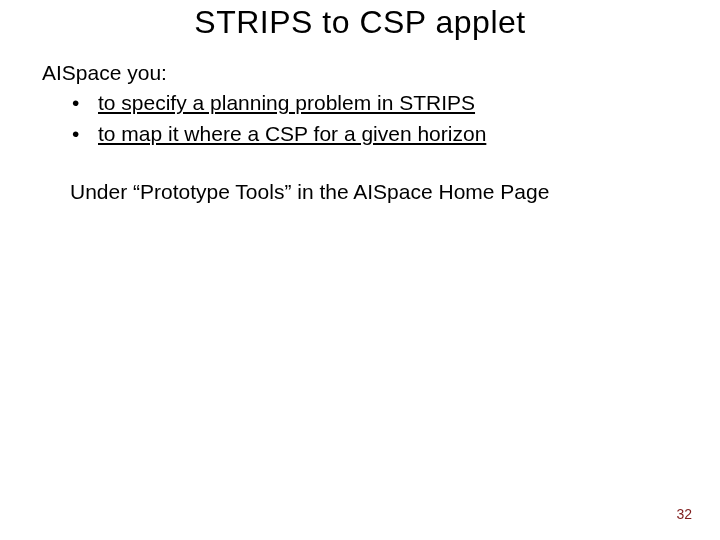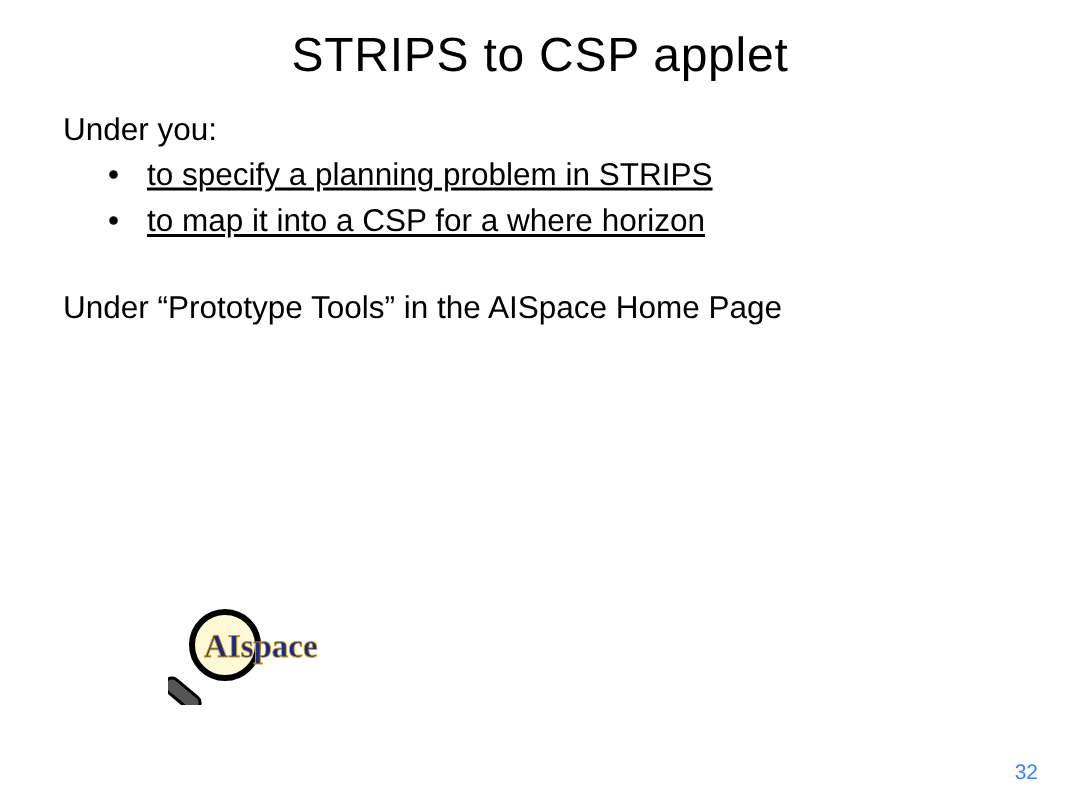--- a/index.html
+++ b/index.html
@@ -16,21 +16,21 @@
   .slide {
     width: 720px;
     height: 540px;
     position: relative;
     box-sizing: border-box;
   }
   .title {
     font-size: 32px;
     font-weight: 400;
     text-align: center;
-    padding-top: 18px;
+    padding-top: 4px;
     letter-spacing: 0.5px;
   }
   .body {
     padding: 18px 42px 0 42px;
     font-size: 21px;
     line-height: 1.35;
   }
   .intro {
     margin-bottom: 2px;
   }
@@ -47,62 +47,53 @@
   }
   ul.bullets li::before {
     content: "•";
     position: absolute;
     left: 0;
     top: 0;
     font-size: 21px;
   }
   .under {
     margin-top: 30px;
+    margin-left: 28px;
   }
   .logo {
     position: absolute;
     left: 112px;
     top: 400px;
   }
   .pagenum {
     position: absolute;
     right: 28px;
     bottom: 18px;
     font-size: 14px;
-    color: #3b82f6;
+    color: #7f1d1d;
   }
   
   .logo-text {
     font-family: "Comic Sans MS", "Marker Felt", "Segoe Script", cursive;
     font-size: 22px;
     font-weight: bold;
   }
 </style>
 </head>
 <body>
 
 <div class="slide">
 
   <div class="title">STRIPS to CSP applet</div>
 
   <div class="body">
-    <div class="intro">Under you:</div>
+    <div class="intro">AISpace you:</div>
     <ul class="bullets">
       <li>to specify a planning problem in STRIPS</li>
-      <li>to map it into a CSP for a where horizon</li>
+      <li>to map it where a CSP for a given horizon</li>
     </ul>
     <div class="under">Under “Prototype Tools” in the AISpace Home Page</div>
   </div>
 
-  <div class="logo">
-    <svg width="150" height="70" viewBox="0 0 150 70">
-
-      <rect x="2" y="50" width="28" height="10" rx="5" transform="rotate(40 2 50)" fill="#555555" stroke="#000000" stroke-width="2"></rect>
-
-      <circle cx="38" cy="30" r="22" fill="#fff8d6" stroke="#000000" stroke-width="4"></circle>
-
-      <text x="24" y="38" class="logo-text" fill="#1a2a8a" stroke="#d6a100" stroke-width="0.6">AIspace</text>
-    </svg>
-  </div>
 
   <div class="pagenum">32</div>
 
 </div>
 
 </body></html>

